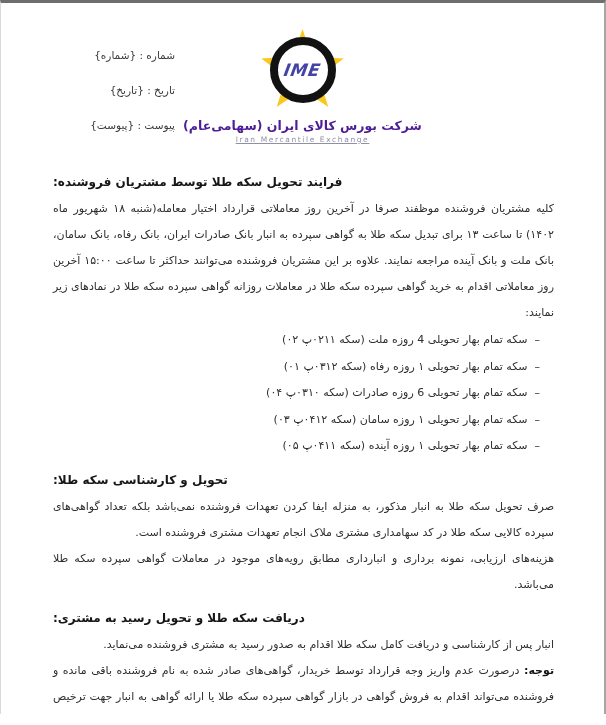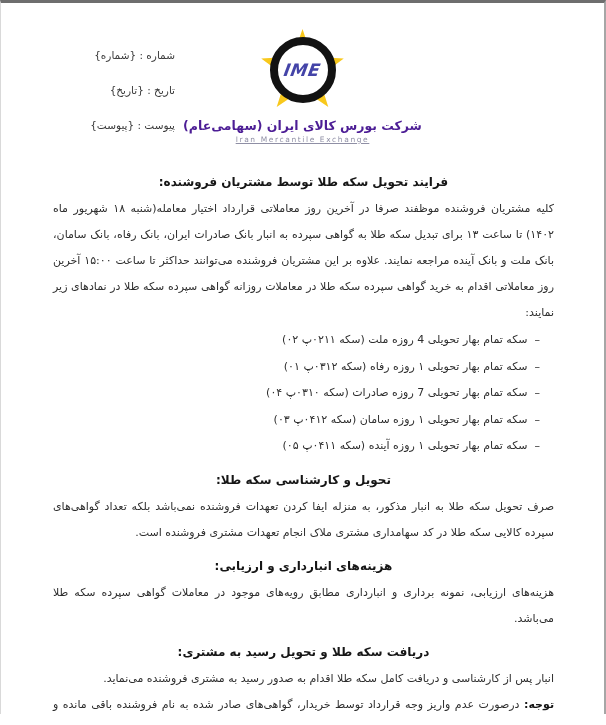--- a/index.html
+++ b/index.html
@@ -48,21 +48,21 @@
   .company-en { margin-top:2px; font-size:7.5px; letter-spacing:1.6px;text-decoration:underline; }
 
   
   .content {
     position:absolute; top:166px; right:50px; left:52px;
     direction:rtl; text-align:justify;
     font-size:11px; line-height:26px; color:#2e2e2e;
   }
   .sec-heading {
     font-size:12px; font-weight:bold; color:#161616;
-    margin:7px 0 1px 0; text-align:center;
+    margin:7px 0 1px 0; text-align:left;
   }
   .sec-heading.first { margin-top:0; }
   .para { margin:0; }
   .bullet-list { list-style:none; margin:1px 0 2px 0; padding:0 14px 0 0; }
   .bullet-list li { line-height:26.5px; }
   .dash { margin-left:7px; }
   .note-label { font-weight:bold; color:#161616; }
 </style>
 </head>
 <body>
@@ -87,29 +87,28 @@
   </div>
 
   <div class="content">
 
     <div class="sec-heading first">فرایند تحویل سکه طلا توسط مشتریان فروشنده:</div>
     <p class="para">کلیه مشتریان فروشنده موظفند صرفا در آخرین روز معاملاتی قرارداد اختیار معامله(شنبه ۱۸ شهریور ماه ۱۴۰۲) تا ساعت ۱۳ برای تبدیل سکه طلا به گواهی سپرده به انبار بانک صادرات ایران، بانک رفاه، بانک سامان، بانک ملت و بانک آینده مراجعه نمایند. علاوه بر این مشتریان فروشنده می‌توانند حداکثر تا ساعت ۱۵:۰۰ آخرین روز معاملاتی اقدام به خرید گواهی سپرده سکه طلا در معاملات روزانه گواهی سپرده سکه طلا در نمادهای زیر نمایند:</p>
 
     <ul class="bullet-list">
       <li><span class="dash">–</span><span>سکه تمام بهار تحویلی 4 روزه ملت (سکه ۰۲۱۱پ ۰۲)</span></li>
       <li><span class="dash">–</span><span>سکه تمام بهار تحویلی ۱ روزه رفاه (سکه ۰۳۱۲پ ۰۱)</span></li>
-      <li><span class="dash">–</span><span>سکه تمام بهار تحویلی 7 روزه صادرات (سکه ۰۳۱۰پ ۰۴)</span></li>
+      <li><span class="dash">–</span><span>سکه تمام بهار تحویلی 6 روزه صادرات (سکه ۰۳۱۰پ ۰۴)</span></li>
       <li><span class="dash">–</span><span>سکه تمام بهار تحویلی ۱ روزه سامان (سکه ۰۴۱۲پ ۰۳)</span></li>
       <li><span class="dash">–</span><span>سکه تمام بهار تحویلی ۱ روزه آینده (سکه ۰۴۱۱پ ۰۵)</span></li>
     </ul>
 
     <div class="sec-heading">تحویل و کارشناسی سکه طلا:</div>
     <p class="para">صرف تحویل سکه طلا به انبار مذکور، به منزله ایفا کردن تعهدات فروشنده نمی‌باشد بلکه تعداد گواهی‌های سپرده کالایی سکه طلا در کد سهامداری مشتری ملاک انجام تعهدات مشتری فروشنده است.</p>
 
-    <div class="sec-heading">هزینه‌های انبارداری و ارزیابی:</div>
     <p class="para">هزینه‌های ارزیابی، نمونه برداری و انبارداری مطابق رویه‌های موجود در معاملات گواهی سپرده سکه طلا می‌باشد.</p>
 
     <div class="sec-heading">دریافت سکه طلا و تحویل رسید به مشتری:</div>
     <p class="para">انبار پس از کارشناسی و دریافت کامل سکه طلا اقدام به صدور رسید به مشتری فروشنده می‌نماید.</p>
 
     <p class="para"><span class="note-label">توجه:</span> <span>درصورت عدم واریز وجه قرارداد توسط خریدار، گواهی‌های صادر شده به نام فروشنده باقی مانده و فروشنده می‌تواند اقدام به فروش گواهی در بازار گواهی سپرده سکه طلا یا ارائه گواهی به انبار جهت ترخیص و دریافت سکه طلا نماید.</span></p>
 
   </div>
 </div>
 

